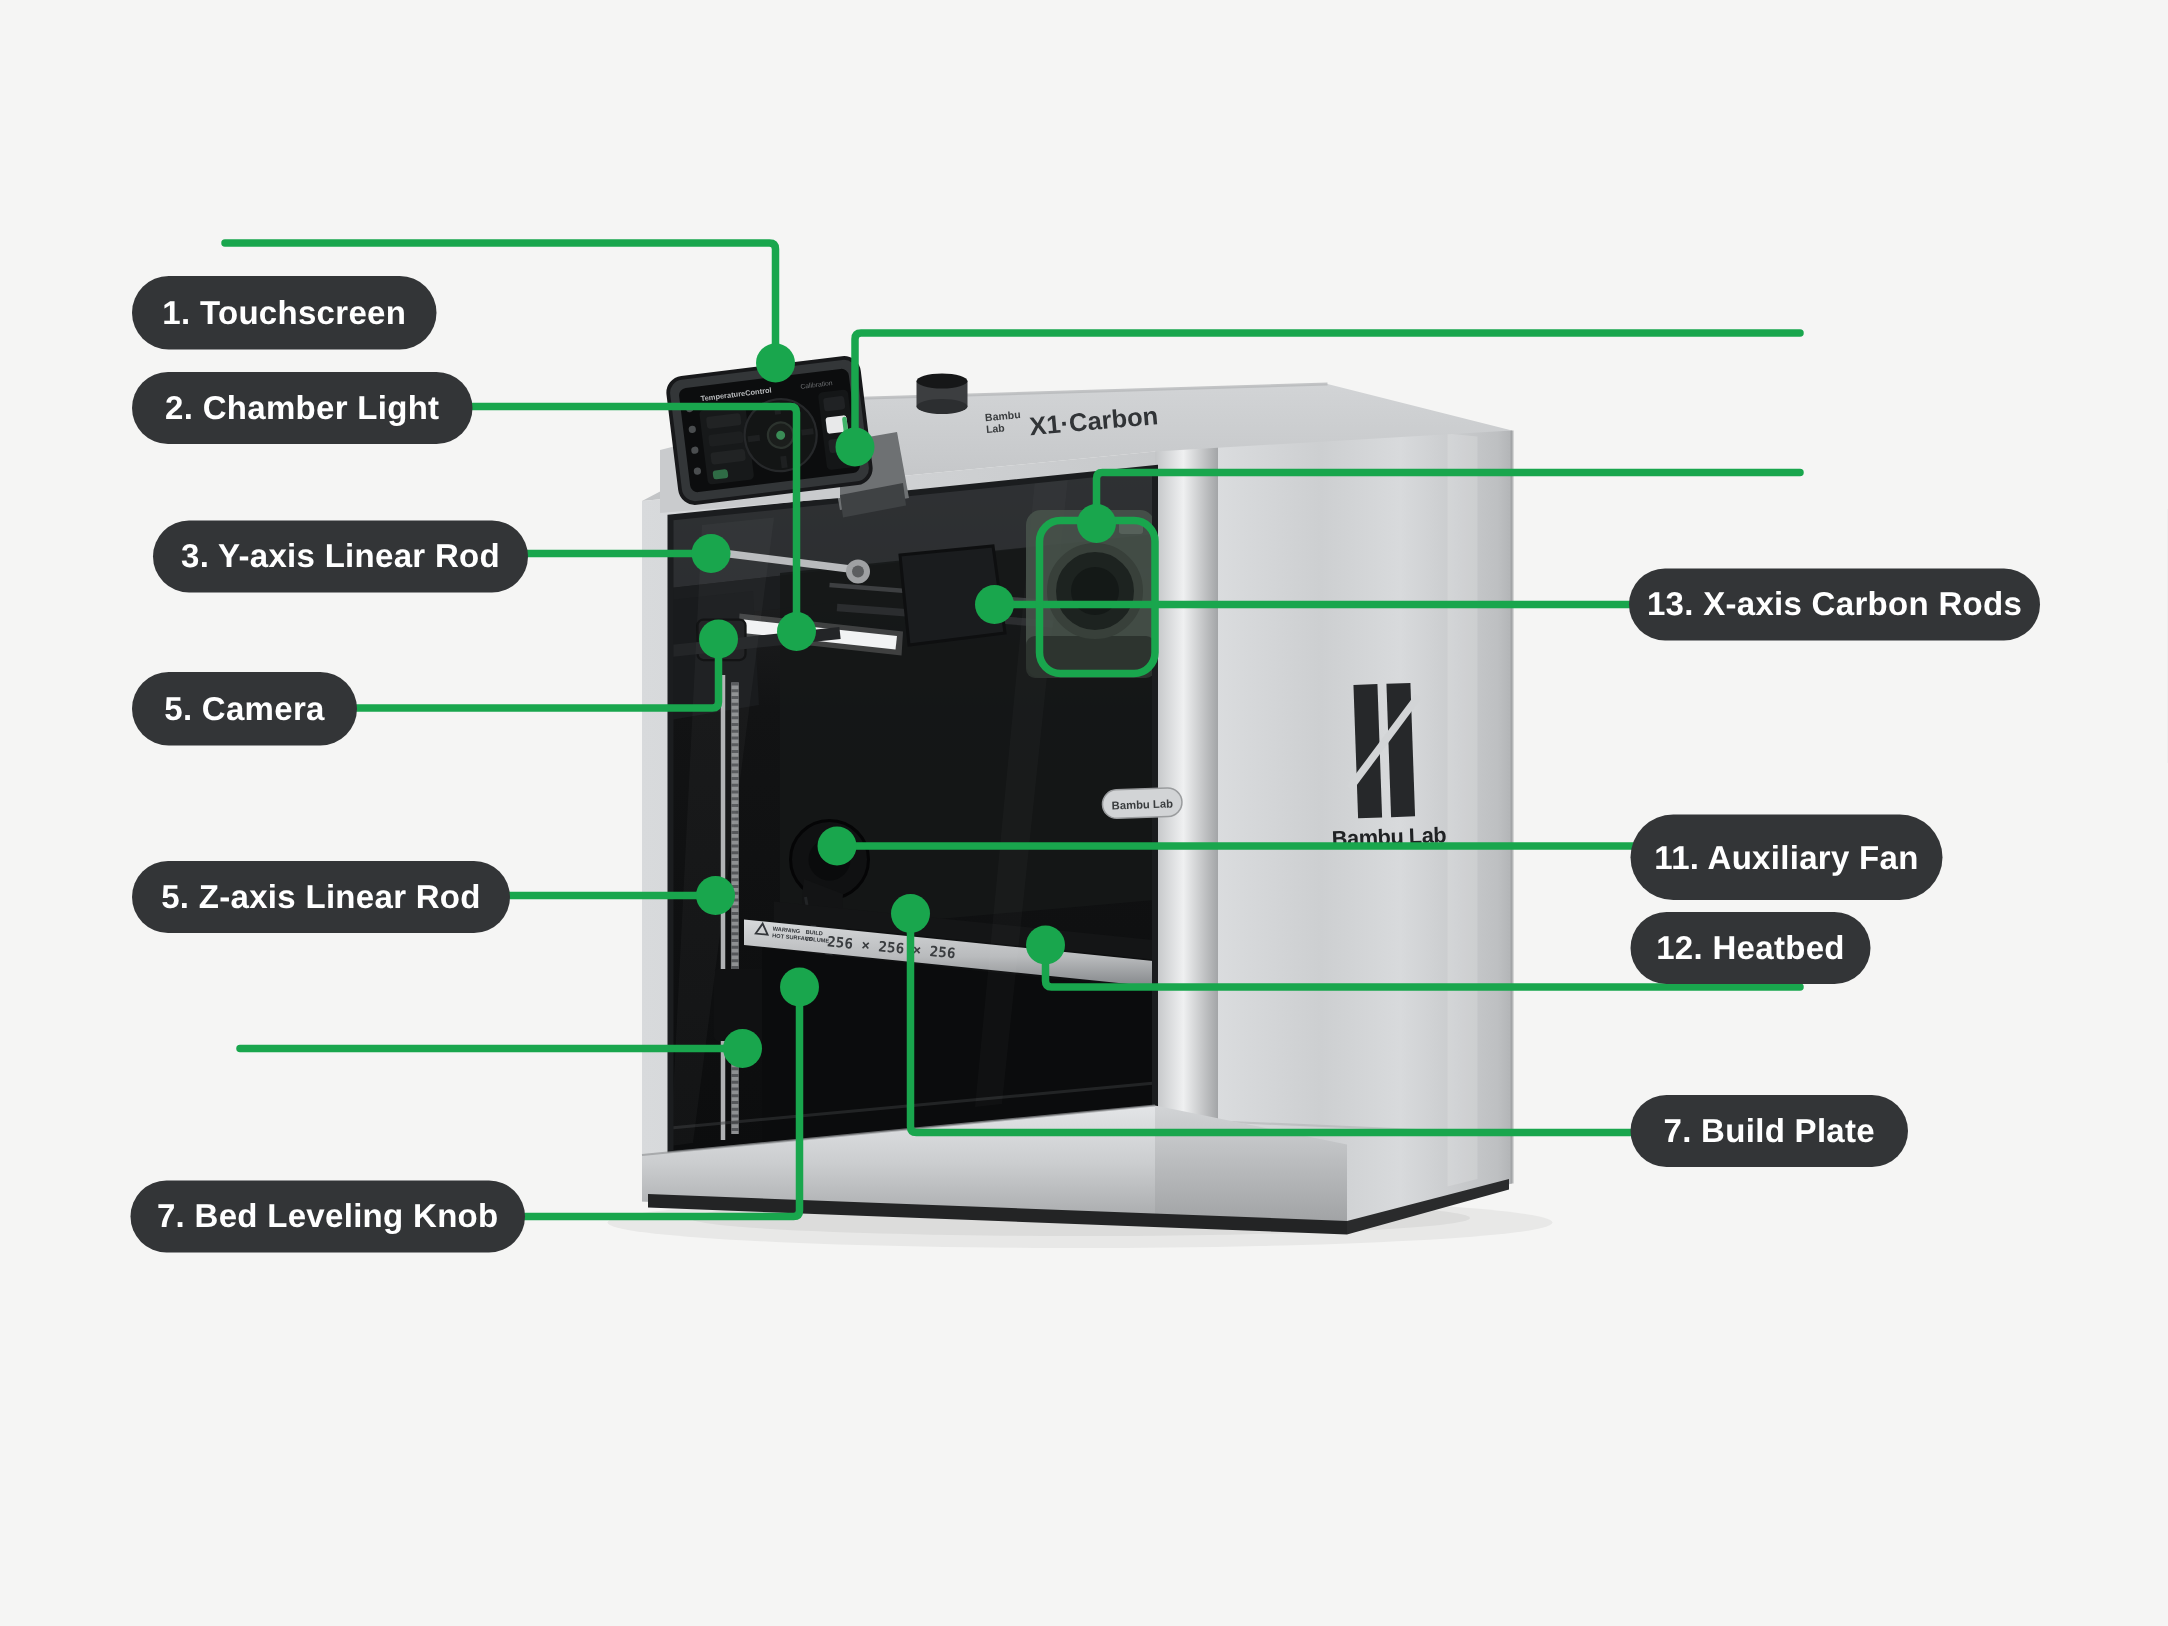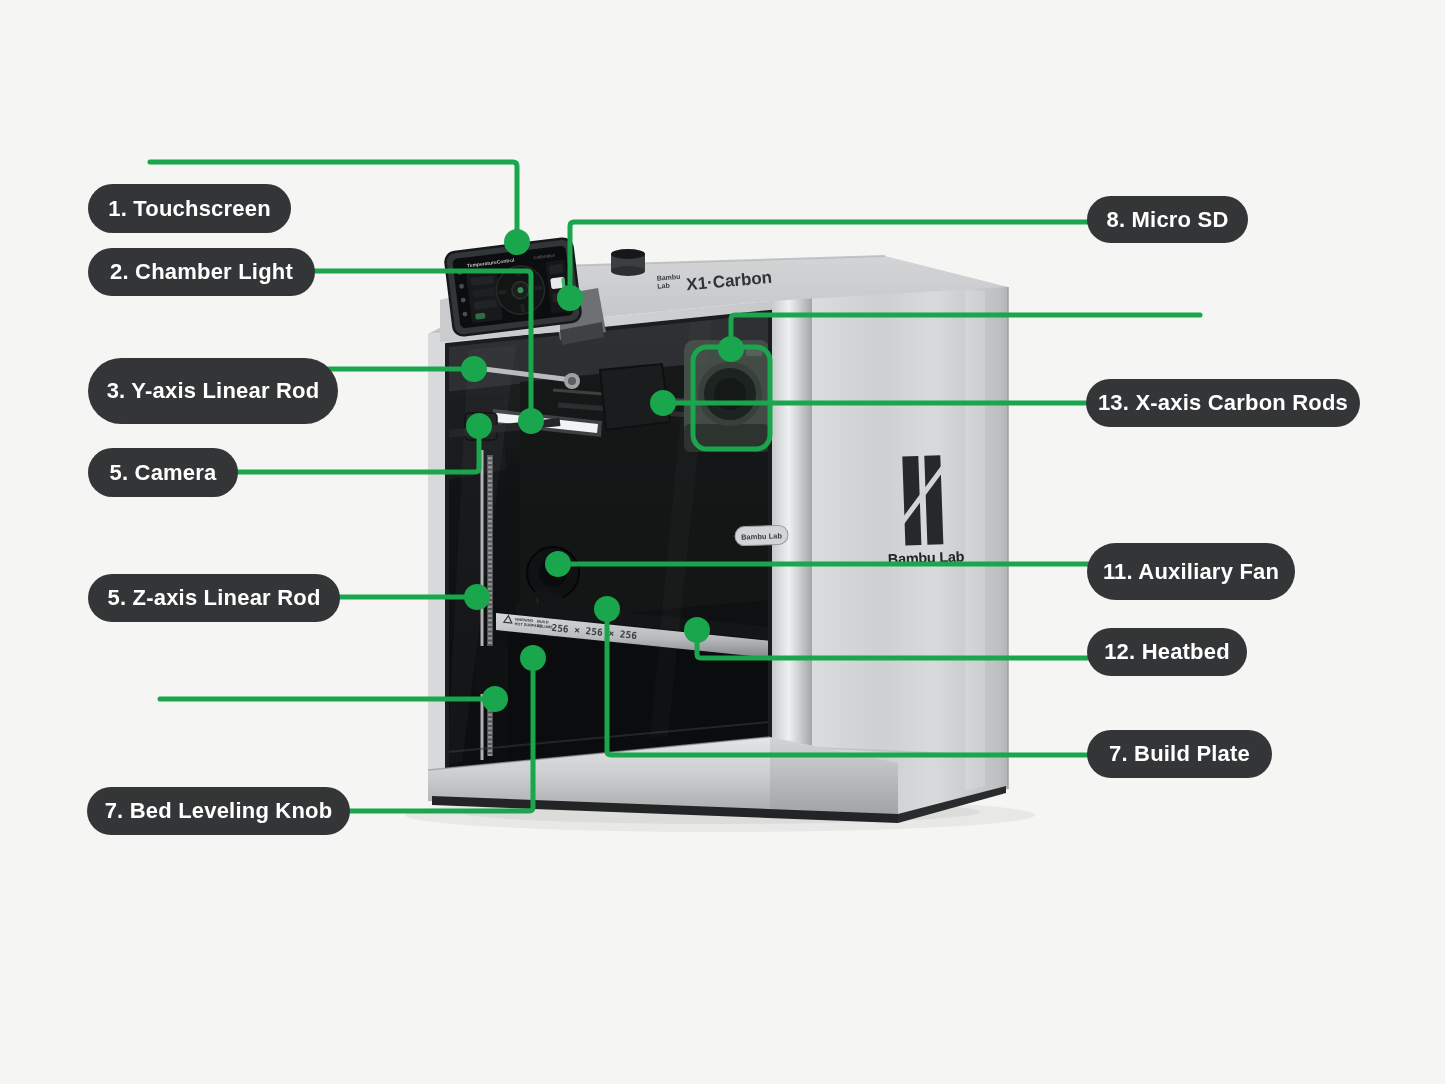--- a/index.html
+++ b/index.html
@@ -249,23 +249,22 @@
       <circle cx="731" cy="349" r="13"></circle>
       <circle cx="663" cy="403" r="13"></circle>
       <circle cx="558" cy="564" r="13"></circle>
       <circle cx="697" cy="630" r="13"></circle>
       <circle cx="607" cy="609" r="13"></circle>
     </g>
   </svg>
 
   <div class="pill" style="left:88px;  top:152px; width:203px; height:49px;margin-top:32px;">1. Touchscreen</div>
   <div class="pill" style="left:88px;  top:248px; width:227px; height:48px;">2. Chamber Light</div>
-  <div class="pill" style="left:88px;  top:347px; width:250px; height:66px;margin-top:11px;">3. Y-axis Linear Rod</div>
+  <div class="pill" style="left:102px;  top:347px; width:250px; height:48px;">3. Y-axis Linear Rod</div>
   <div class="pill" style="left:88px;  top:448px; width:150px; height:49px;">5. Camera</div>
   <div class="pill" style="left:88px;  top:574px; width:252px; height:48px;">5. Z-axis Linear Rod</div>
   <div class="pill" style="left:87px;  top:787px; width:263px; height:48px;">7. Bed Leveling Knob</div>
-  <div class="pill" style="left:1087px;top:196px; width:161px; height:47px;">8. Micro SD</div>
   <div class="pill" style="left:1086px;top:379px; width:274px; height:48px;">13. X-axis Carbon Rods</div>
   <div class="pill" style="left:1087px;top:543px; width:208px; height:57px;">11. Auxiliary Fan</div>
-  <div class="pill" style="left:1087px;top:628px; width:160px; height:48px;">12. Heatbed</div>
+  <div class="pill" style="left:1087px;top:608px; width:160px; height:48px;">12. Heatbed</div>
   <div class="pill" style="left:1087px;top:730px; width:185px; height:48px;">7. Build Plate</div>
 
 </div>
 
 </body></html>

